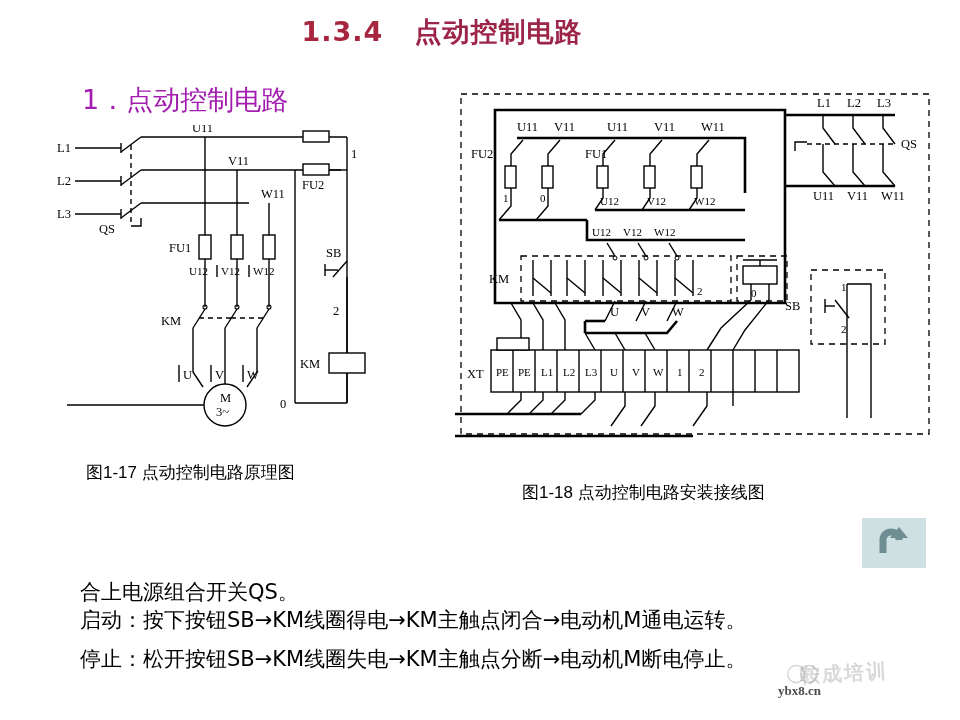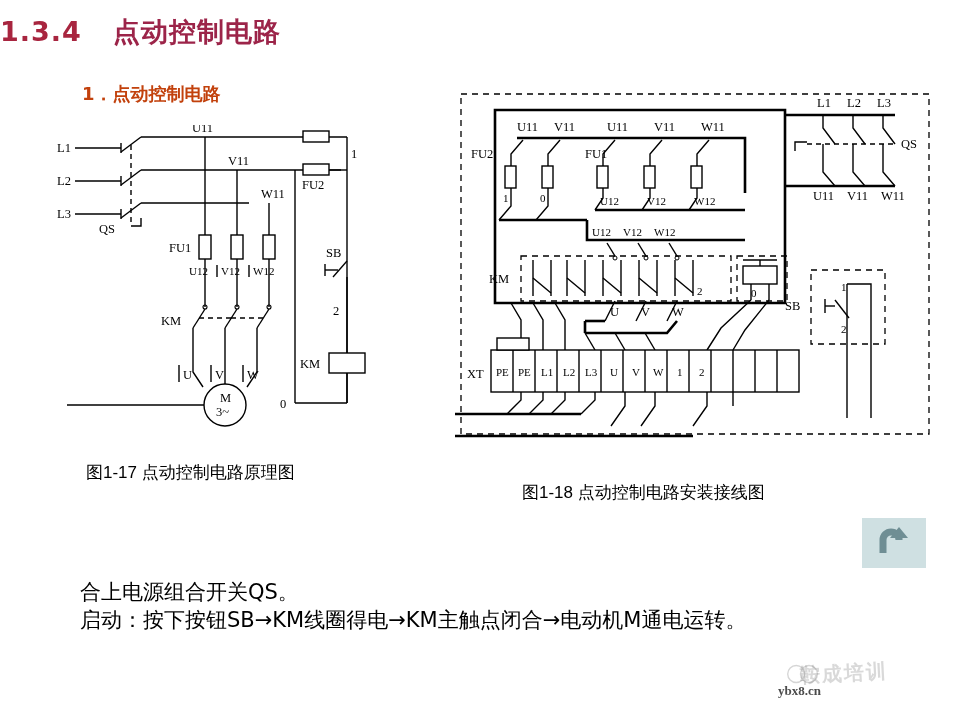--- a/index.html
+++ b/index.html
@@ -5,32 +5,32 @@
   html,body{margin:0;padding:0;}
   body{
     width:960px;height:720px;background:#ffffff;
     font-family:"Liberation Sans","DejaVu Sans",sans-serif;
     position:relative;overflow:hidden;
   }
   .slide{position:absolute;inset:0;}
 
   
   #slide-title{
-    position:absolute;left:0;top:14px;width:884px;
+    position:absolute;left:0;top:14px;width:884px;text-align:center;
     font-family:"DejaVu Sans","Liberation Sans",sans-serif;
     font-size:27px;font-weight:bold;color:#9c2449;letter-spacing:1px;
     white-space:nowrap;
   }
   #slide-title .num{color:#a8253f;}
 
   
   .section-head{
     position:absolute;
     font-family:"DejaVu Sans","Liberation Sans",sans-serif;
-    font-size:18px;font-weight:bold;color:#c2410c;white-space:nowrap;
+    font-size:27px;font-weight:normal;color:#a21caf;white-space:nowrap;
   }
   #heading-1{left:82px;top:82px;}
   #heading-2{left:80px;top:508px;}
 
   
   .caption{
     position:absolute;
     font-family:Liberation Sans, sans-serif;
     font-size:17px;color:#000;white-space:nowrap;
   }
@@ -373,20 +373,21 @@
     <path class="wire w2" d="M0 348 H238"></path>
     <text class="lbl" x="-32" y="330">3~</text>
     <text class="lbl" x="-26" y="352">M</text>
   </svg>
 
   <div class="caption" id="caption-fig-1-17">图1-17  点动控制电路原理图</div>
   <div class="caption" id="caption-fig-1-18">图1-18  点动控制电路安装接线图</div>
 
   <div class="body-line" id="body-line-1">启动：按下按钮SB→KM线圈得电→KM主触点闭合→电动机M通电运转。</div>
   <div class="body-line" id="body-line-0">合上电源组合开关QS。</div>
+  <div class="body-line" id="body-line-2">停止：松开按钮SB→KM线圈失电→KM主触点分断→电动机M断电停止。</div>
 
   <div id="return-icon-box">
     <svg width="38" height="36" viewBox="0 0 38 36">
       <path d="M8 28 V15 a8 8 0 0 1 16 0 V12" stroke="#6f8e94" stroke-width="7" fill="none" stroke-linecap="butt"></path>
       <path d="M24 2 L33 13 H15 Z" fill="#6f8e94"></path>
     </svg>
   </div>
 
   <svg id="watermark-face" viewBox="0 0 40 30">
     <circle cx="12" cy="15" r="10" fill="none" stroke="#888" stroke-width="1.6"></circle>

